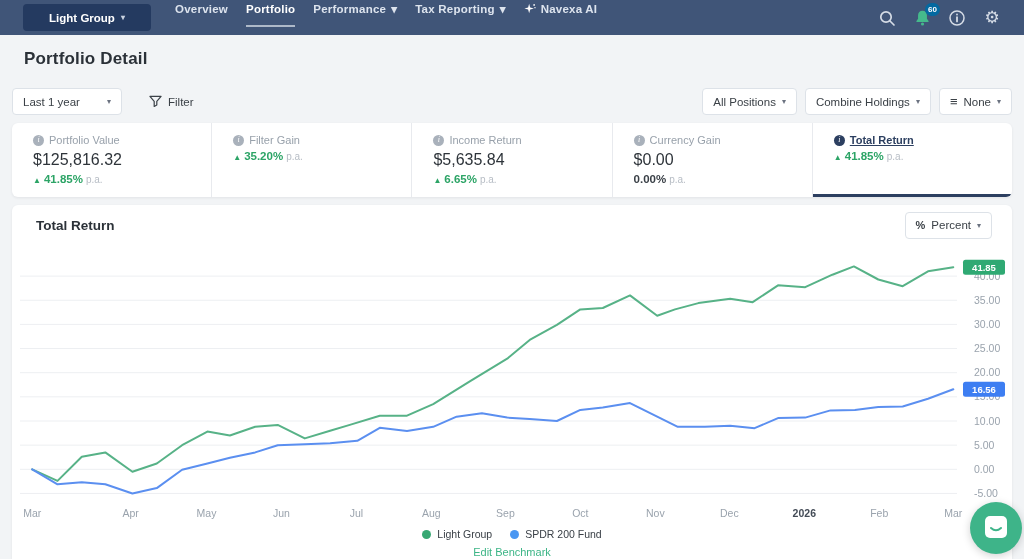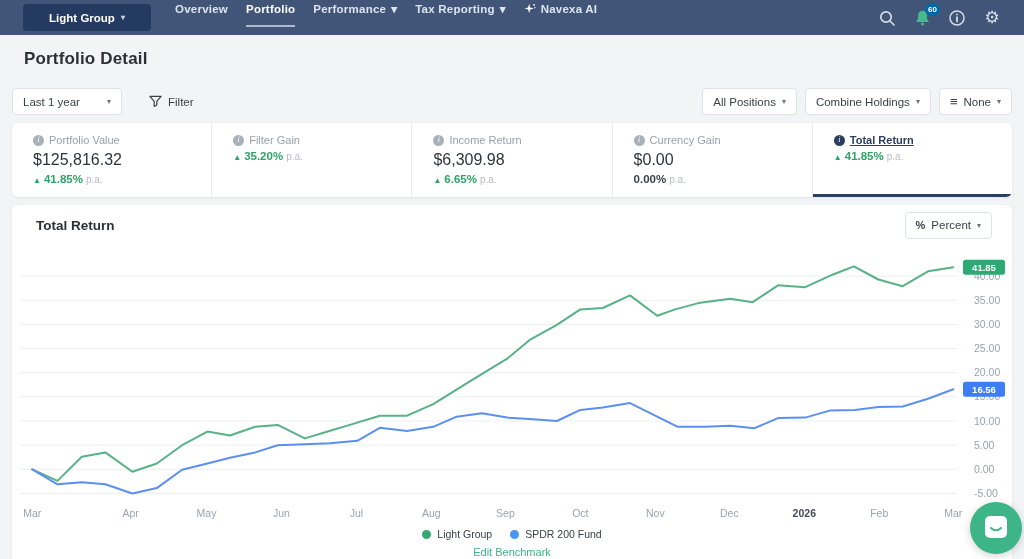--- a/index.html
+++ b/index.html
@@ -189,21 +189,21 @@
       <span class="pct">35.20%</span>
       <span class="pa">p.a.</span>
     </div>
   </div>
 
   <div class="stat">
     <div class="stat-label-row">
       <span class="info-dot">i</span>
       <span class="stat-label">Income Return</span>
     </div>
-    <div class="stat-value">$6,309.98</div>
+    <div class="stat-value">$5,635.84</div>
     <div class="stat-change up">
       <span class="arr">▲</span>
       <span class="pct">6.65%</span>
       <span class="pa">p.a.</span>
     </div>
   </div>
 
   <div class="stat">
     <div class="stat-label-row">
       <span class="info-dot">i</span>

